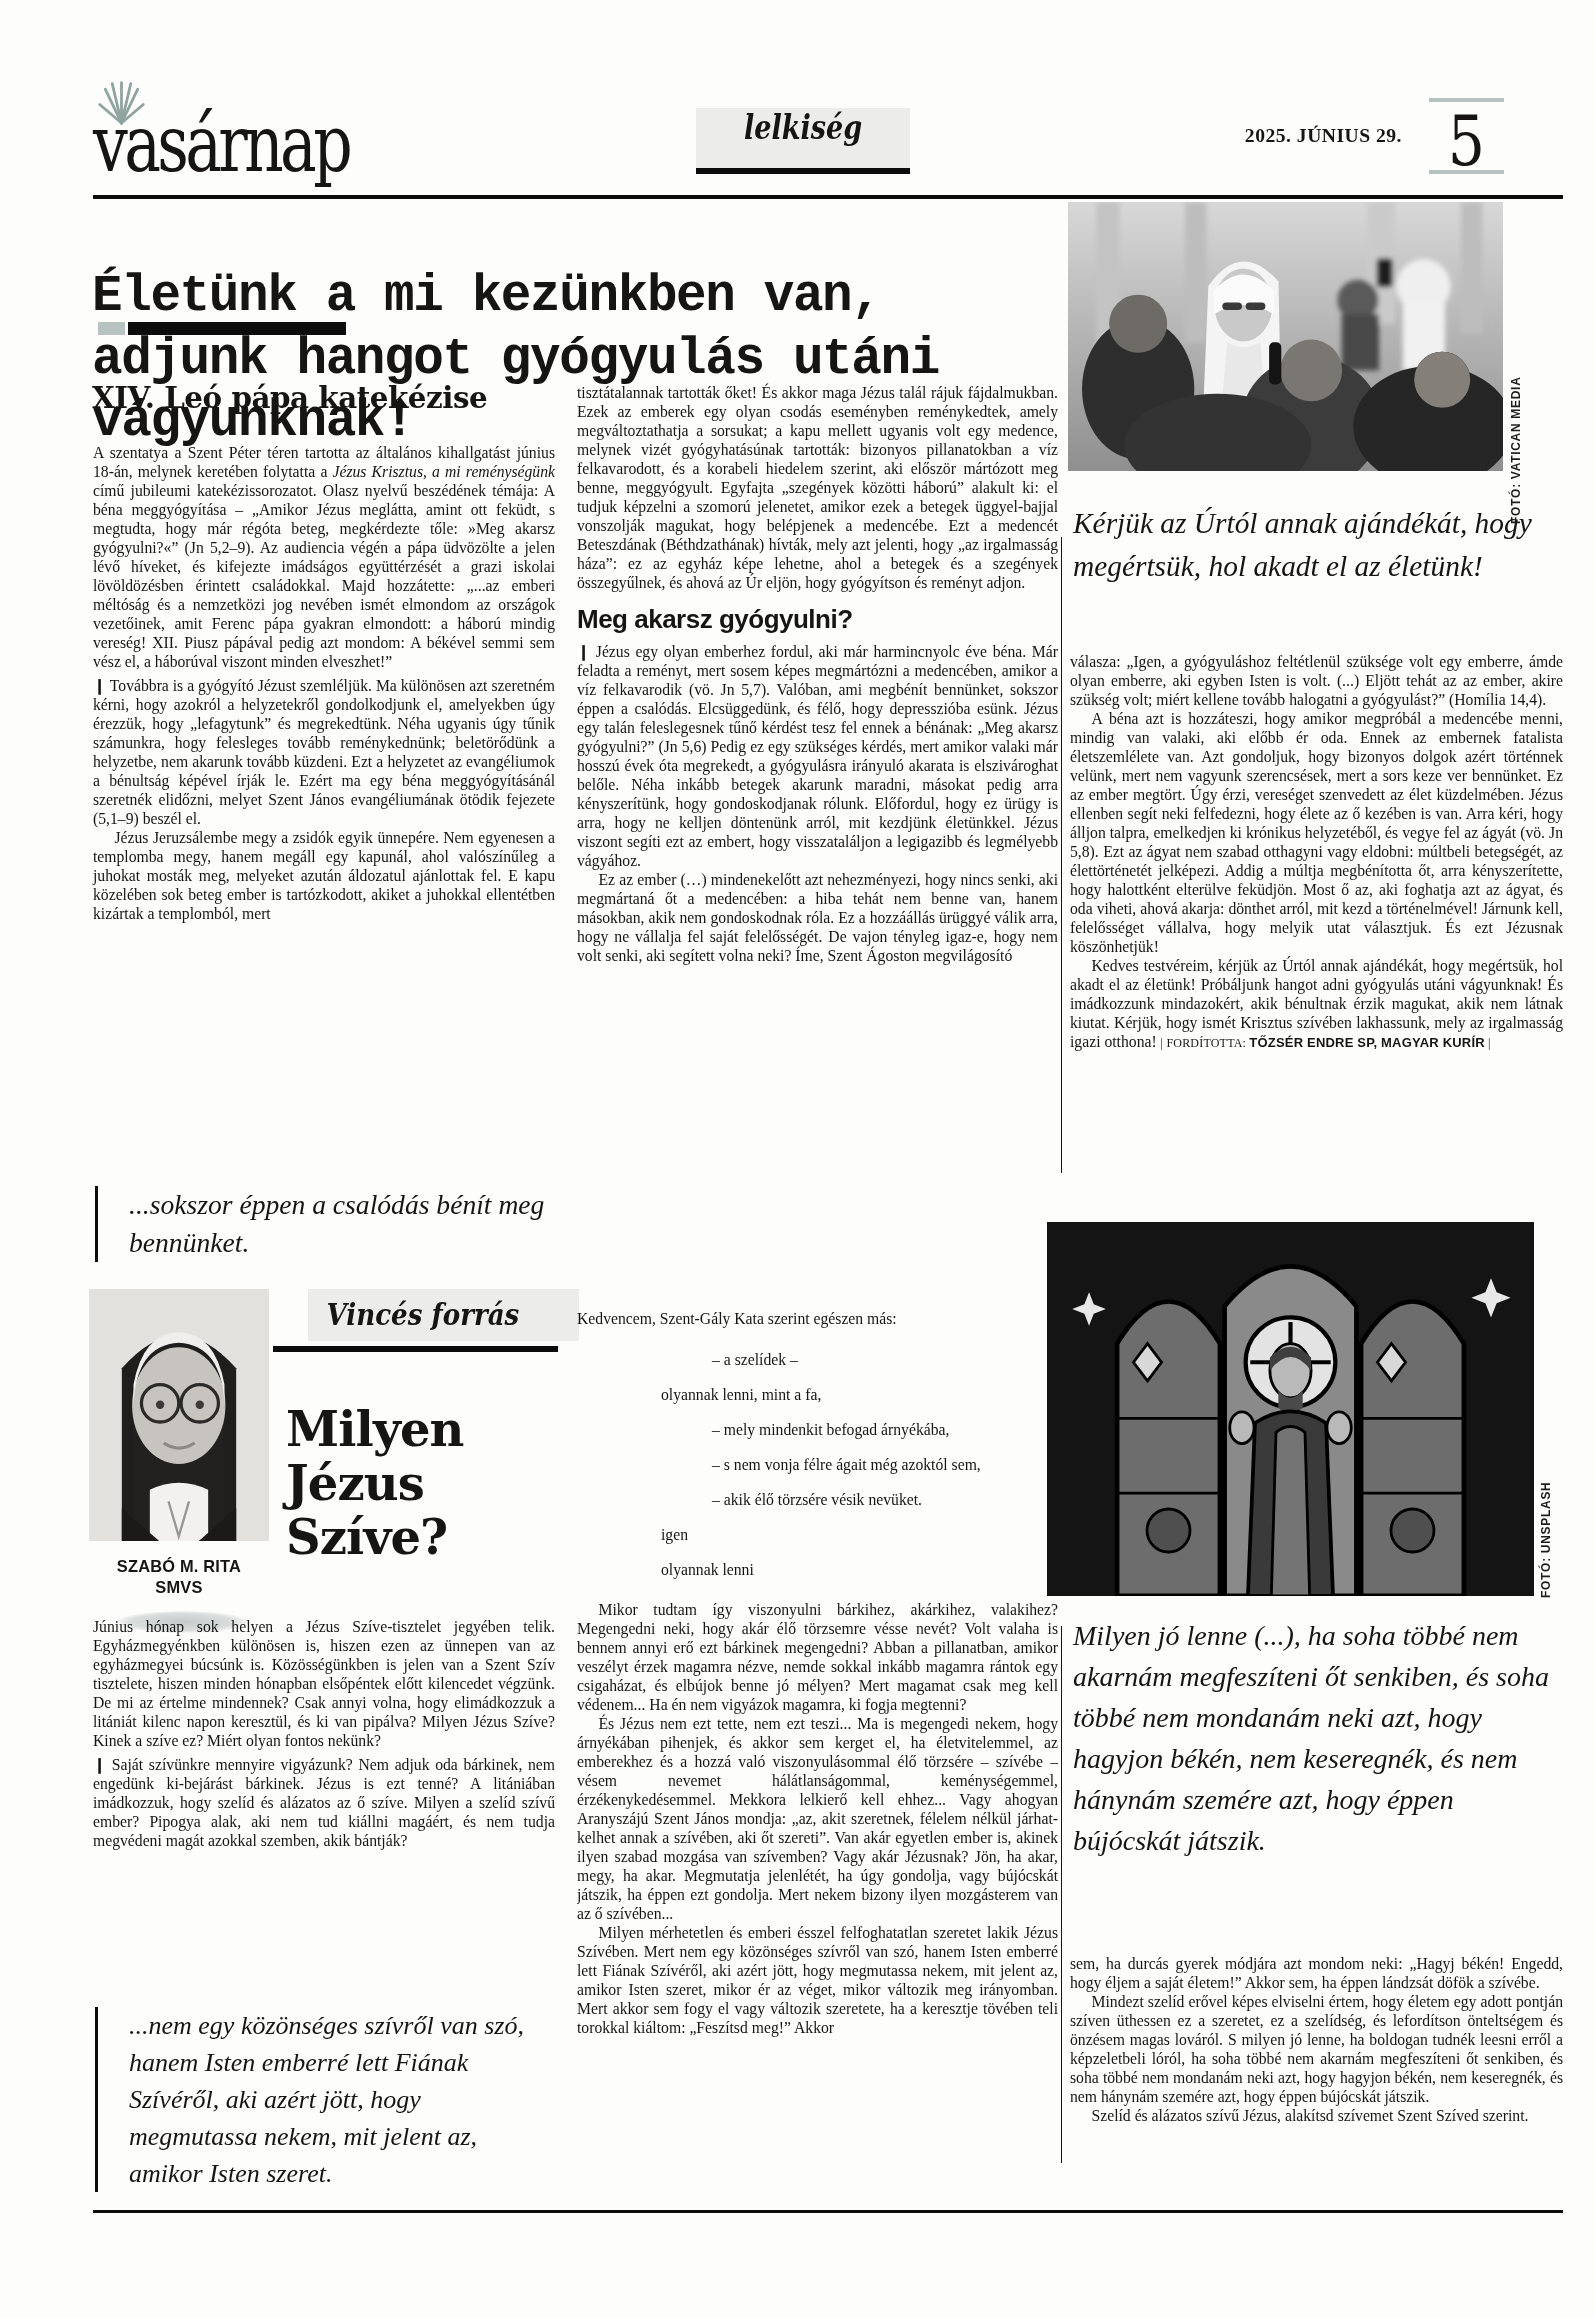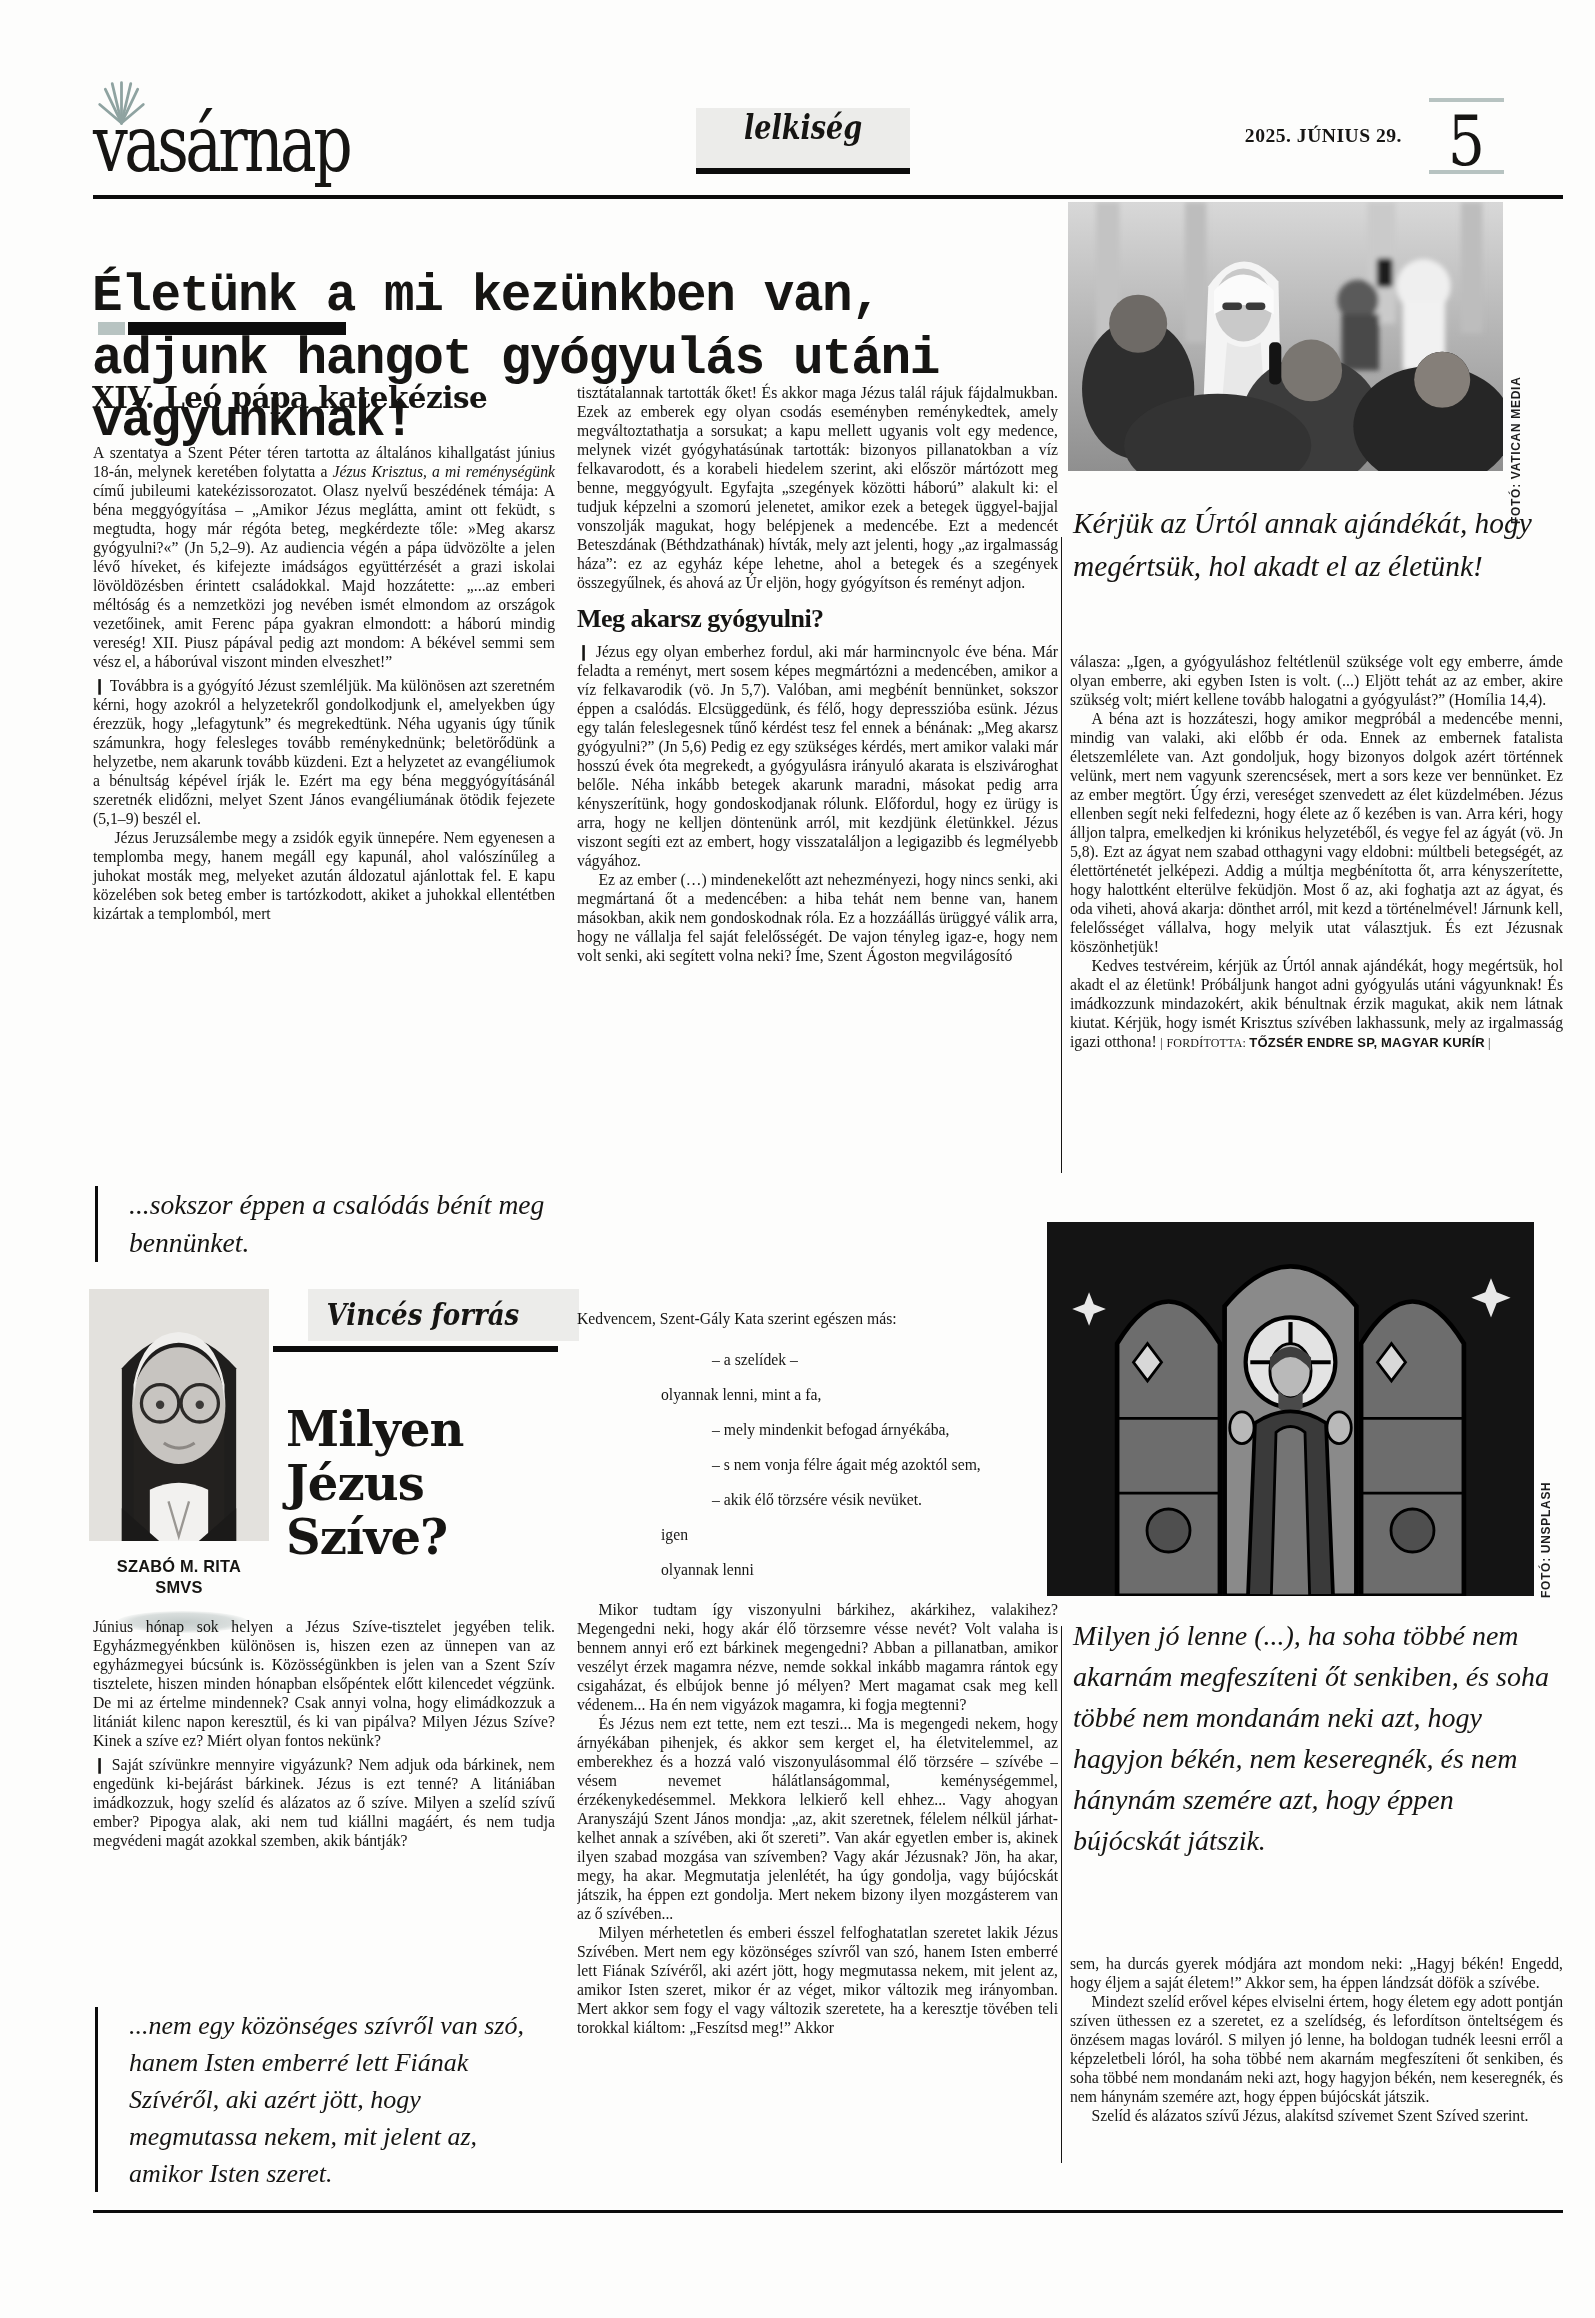--- a/index.html
+++ b/index.html
@@ -27,21 +27,21 @@
   .headline{font-family:Liberation Mono, monospace;font-weight:700;font-size:51px;line-height:1.23;
             letter-spacing:-1.4px;margin-top:33px;}
   .kicker{font-family:"DejaVu Serif",serif;font-weight:700;font-size:29.4px;letter-spacing:-0.5px;}
 
   
   .colbox{font-size:15.7px;line-height:19px;text-align:justify;}
   .colbox p{margin:0;}
   .p-gap{margin-top:4.7px !important;}
   .p-indent{text-indent:21.5px;}
   .lead{font-weight:400;}
-  .subhead{font-family:Liberation Serif, serif;font-weight:700;font-size:26px;letter-spacing:-0.5px;
+  .subhead{font-family:Liberation Sans, sans-serif;font-weight:700;font-size:26px;letter-spacing:-0.5px;
            margin:13px 0 8.4px 0 !important;line-height:1.1;text-align:left;}
   .pullquote{font-style:italic;font-size:27.6px;line-height:38px;border-left:3.7px solid #0c0c0c;
              padding-left:31px;text-align:left;}
   .bigquote{font-style:italic;font-size:29.4px;line-height:43px;text-align:left;}
   .trans-label{font-family:Liberation Serif, serif;font-size:12px;letter-spacing:0.2px;}
   .trans-name{font-family:"Liberation Sans",sans-serif;font-size:13px;font-weight:700;letter-spacing:0.2px;}
 
   
   .photo-frame{overflow:hidden;background:#9d9d9d;}
   .credit-rot{writing-mode:vertical-rl;transform:rotate(180deg);

